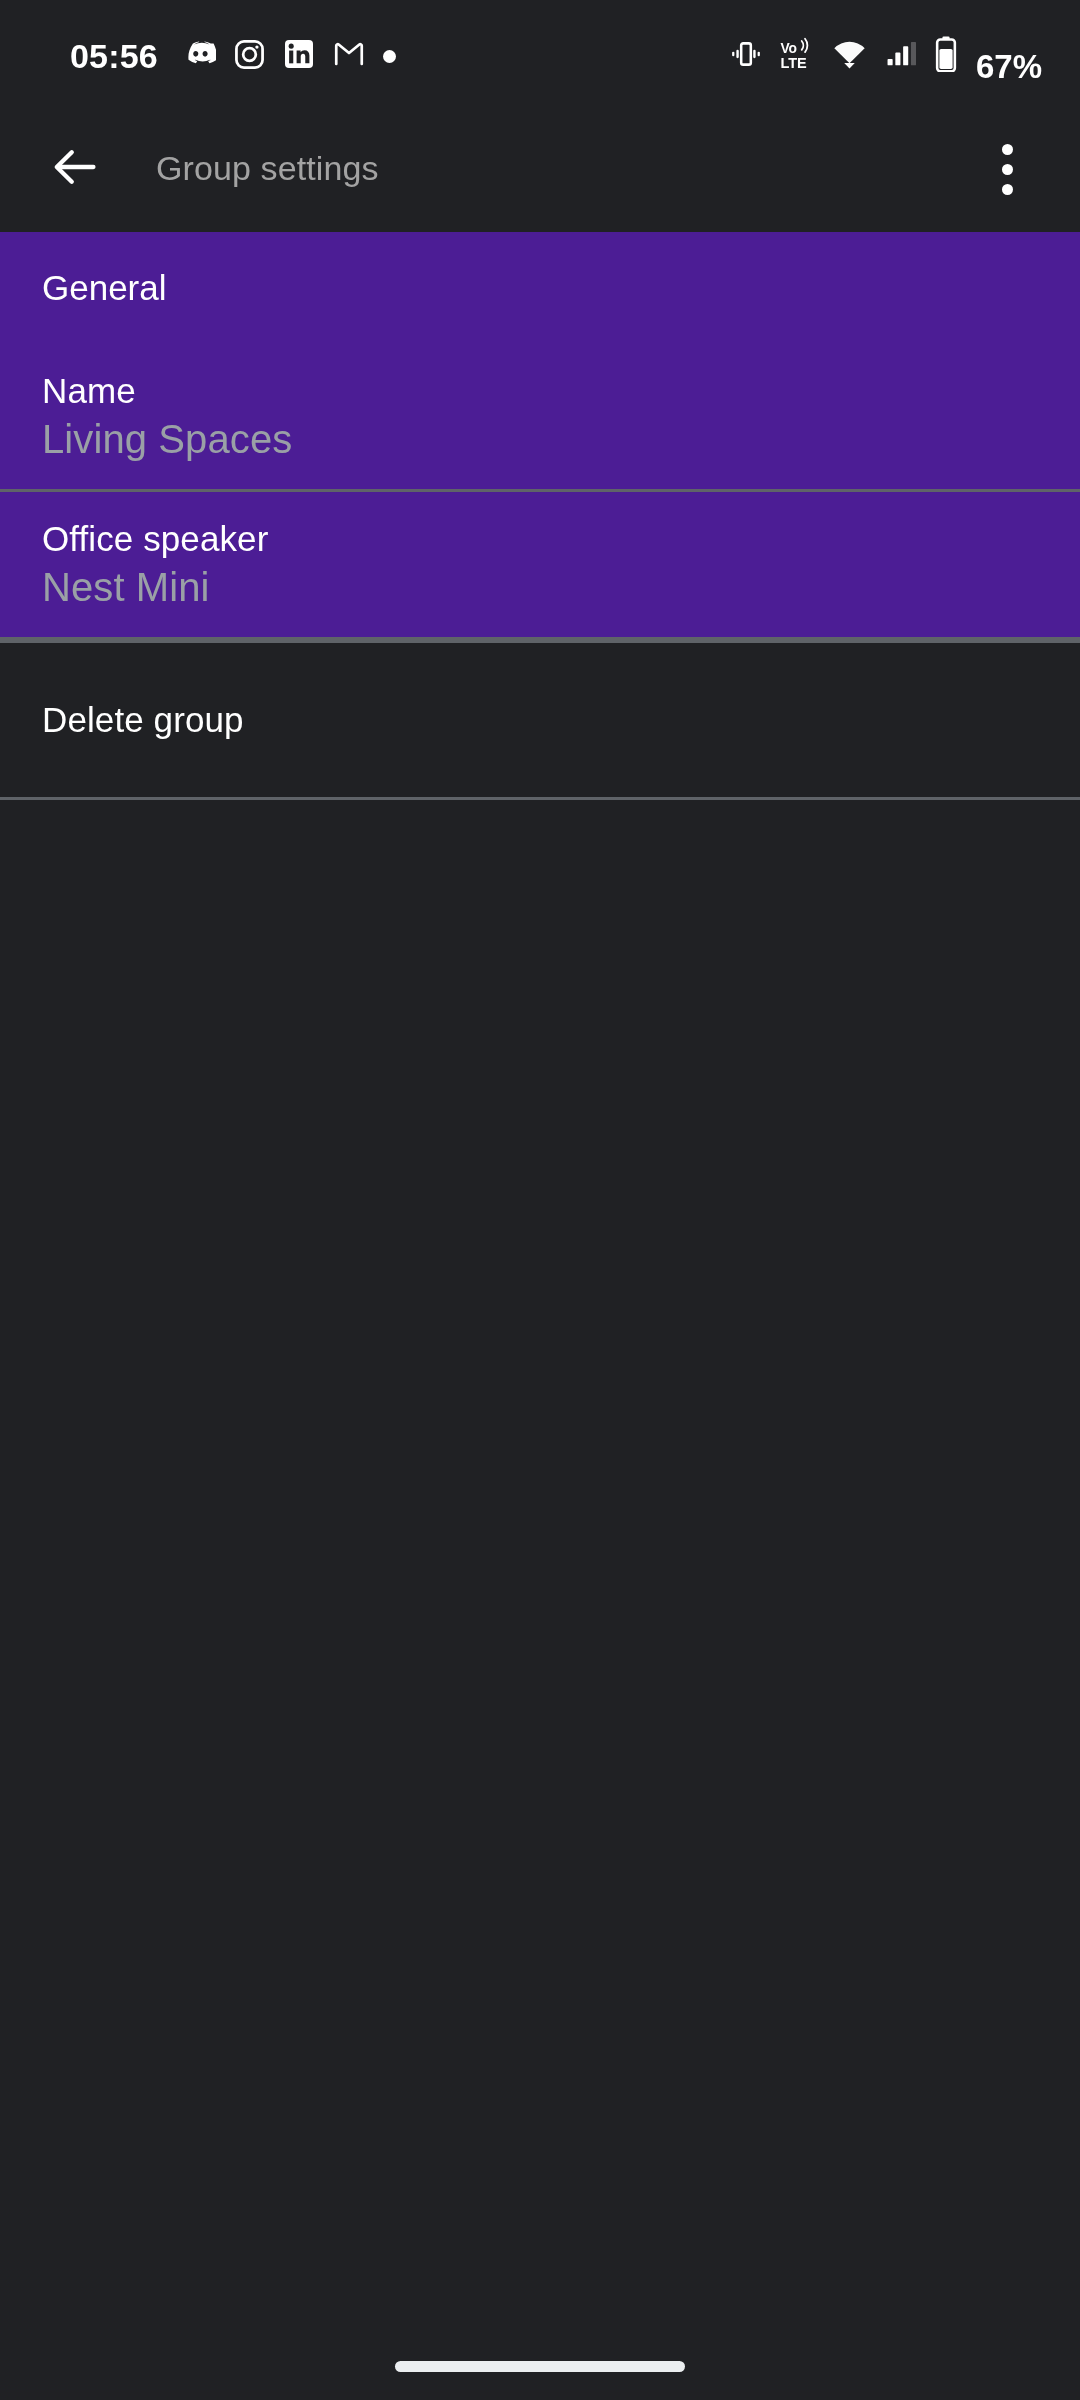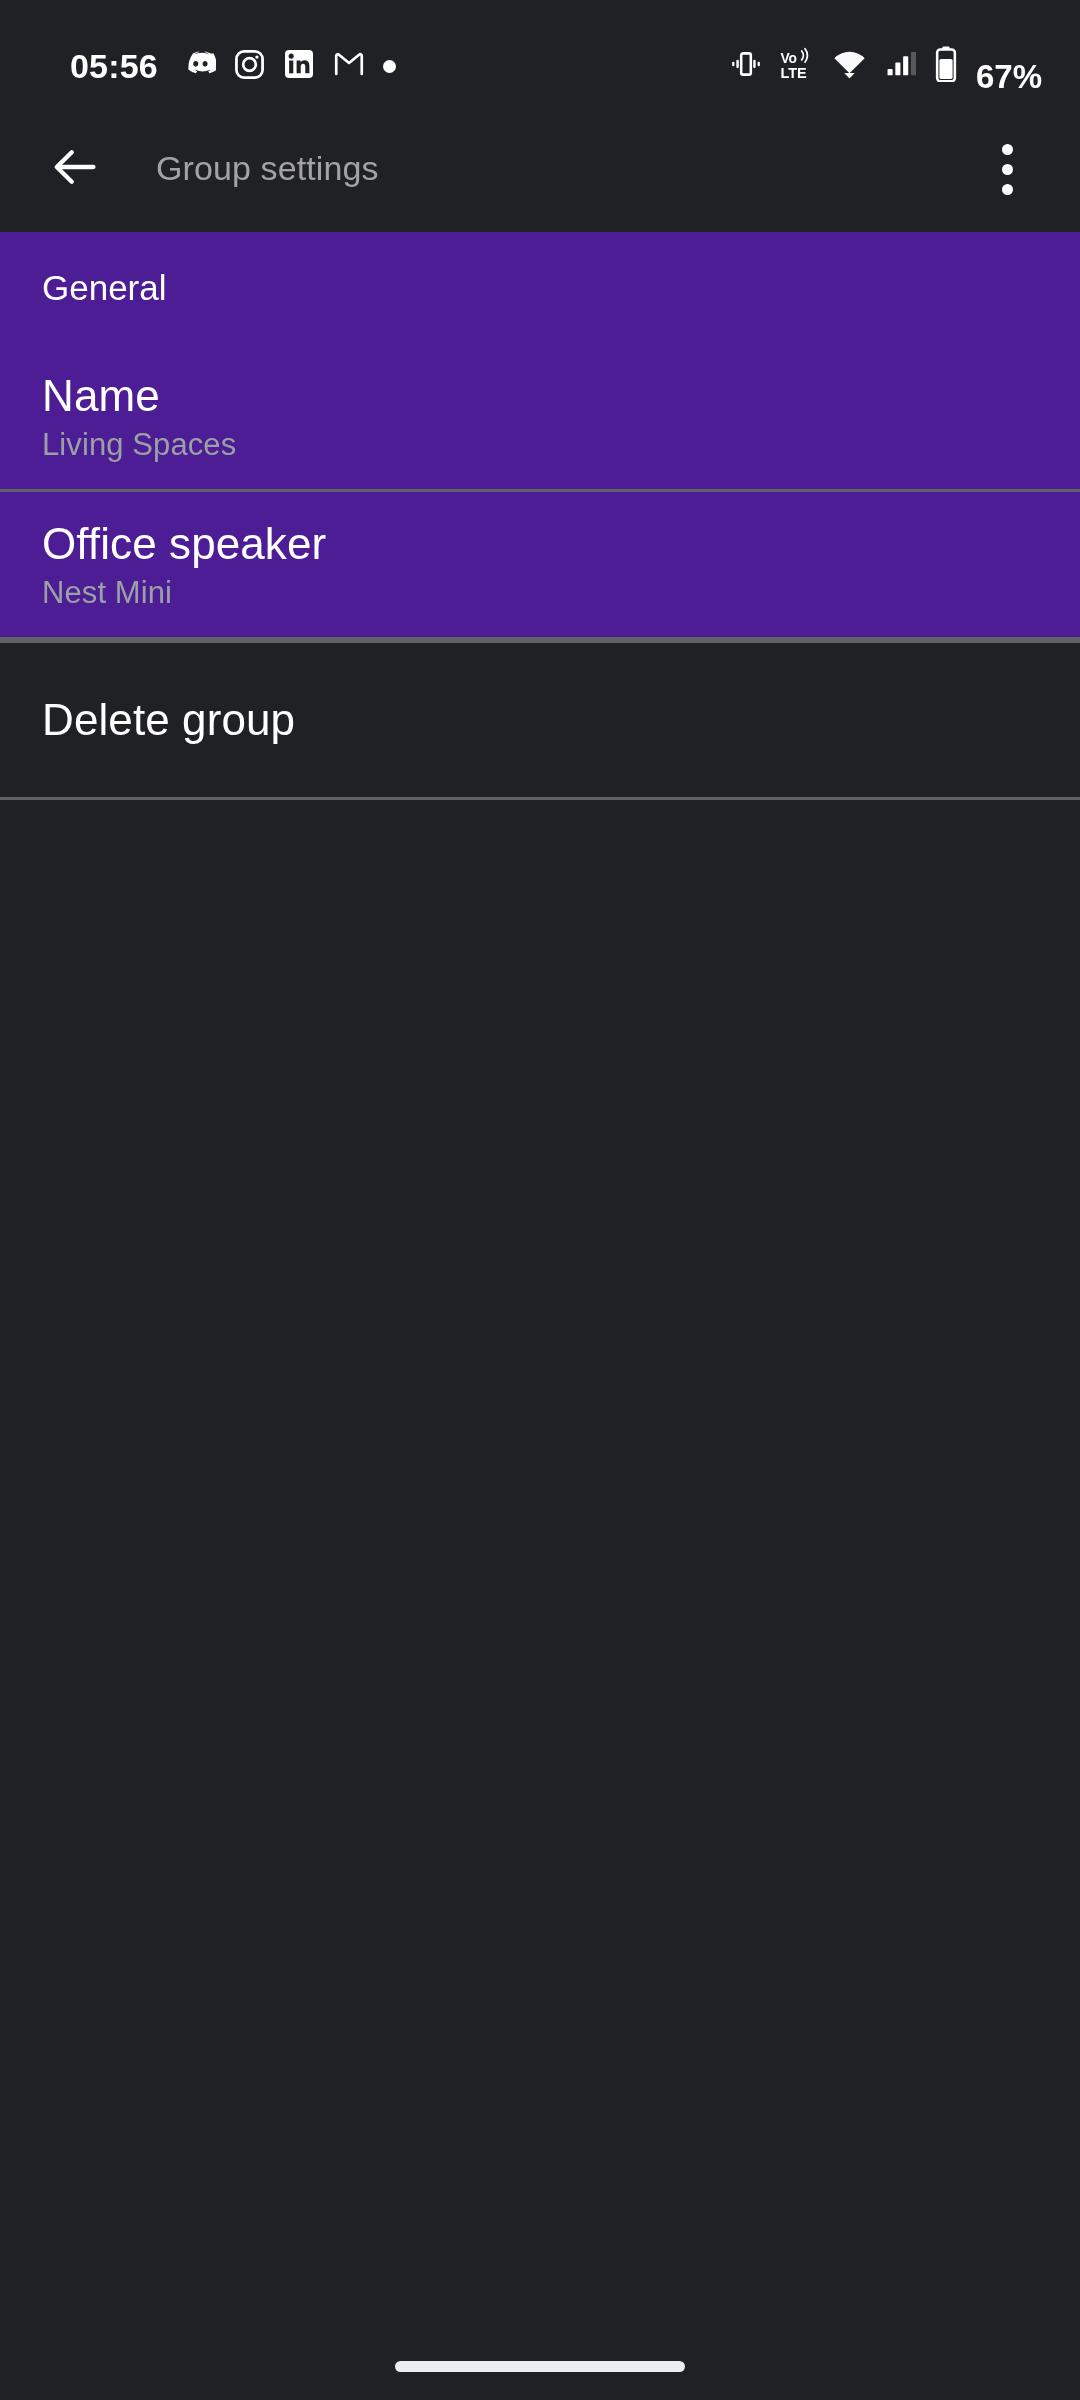--- a/index.html
+++ b/index.html
@@ -11,21 +11,21 @@
     overflow:hidden;
   }
   #screen {
     position:relative;
     width:1080px; height:2400px;
     background:#202124;
   }
 
   
   .statusbar {
-    position:absolute; top:10px; left:0;
+    position:absolute; top:0; left:0;
     width:1080px; height:104px;
     display:flex; align-items:center;
     padding:8px 38px 0 70px;
   }
   .sb-left { display:flex; align-items:center; gap:18px; }
   .sb-time {
     color:#ffffff; font-size:34px; font-weight:bold;
     letter-spacing:0.2px; line-height:1;
   }
   .sb-notifs { display:flex; align-items:center; gap:17px; margin-left:6px; }
@@ -79,25 +79,25 @@
   }
 
   .row {
     padding-left:42px;
     display:flex; flex-direction:column; justify-content:center;
   }
   .row-two-line { height:145px; }
   .row-one-line { height:154px; }
 
   .row-title {
-    color:#ffffff; font-size:44px; font-weight:400;
+    color:#ffffff; font-size:35px; font-weight:400;
     line-height:1.18; letter-spacing:0.1px;
   }
   .row-subtitle {
-    color:#9aa0a6; font-size:31px; font-weight:400;
+    color:#9aa0a6; font-size:40px; font-weight:400;
     line-height:1.2; margin-top:4px; letter-spacing:0.1px;
   }
 
   .divider {
     height:3px; width:1080px;
     background:#5f6368;
   }
 
   .block { background:#4c1d95; }
 

